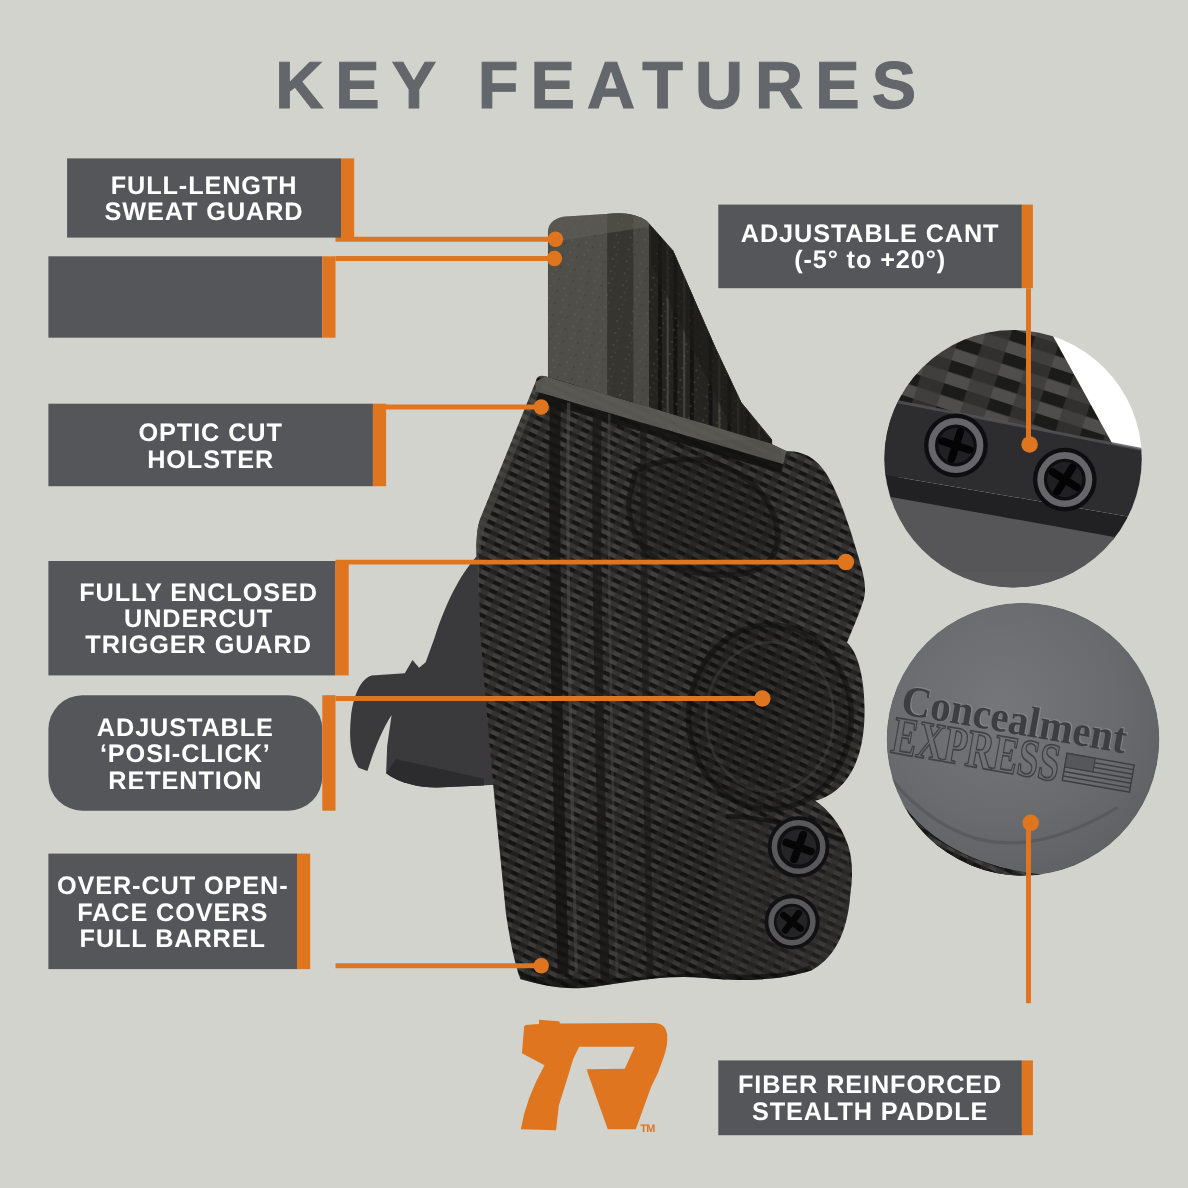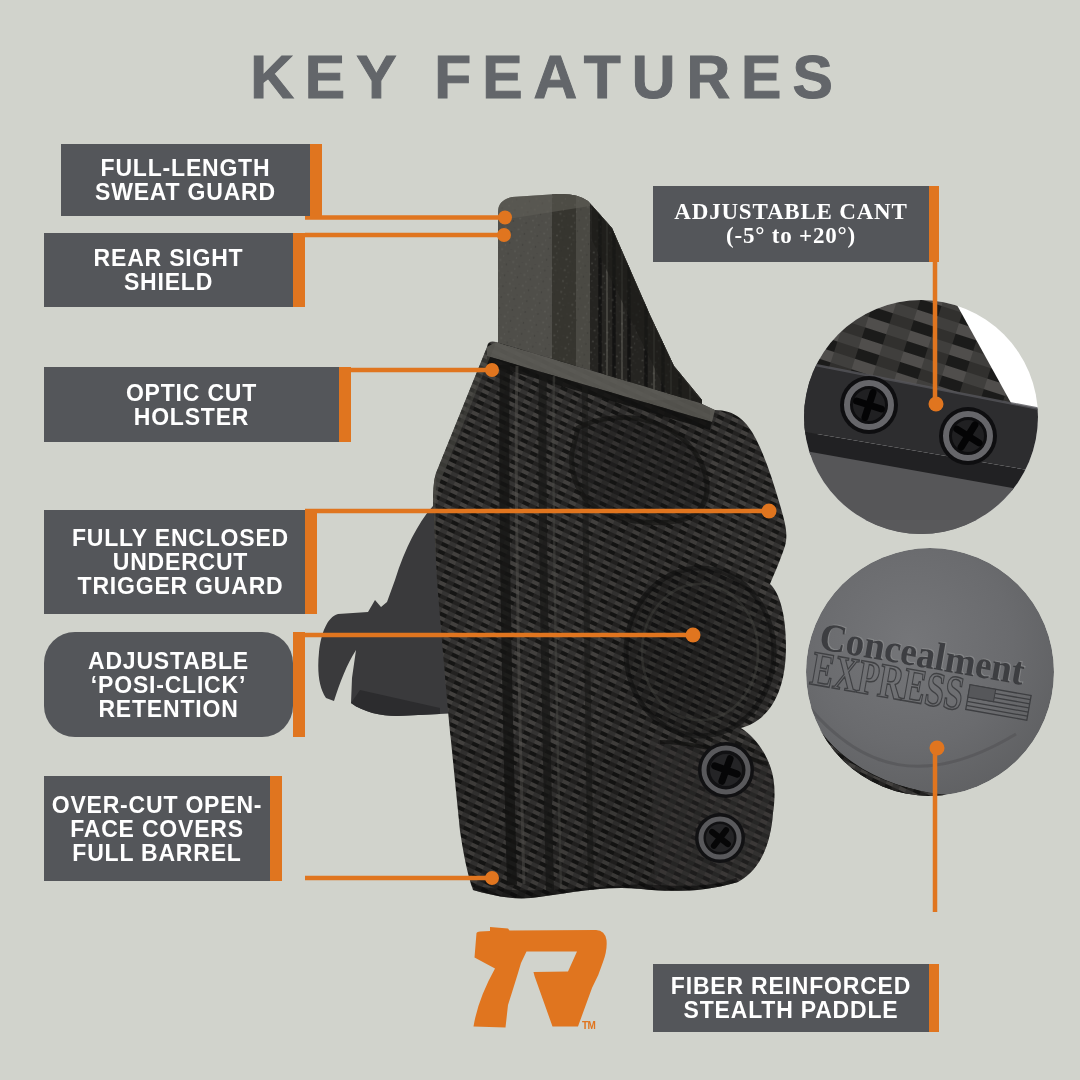--- a/index.html
+++ b/index.html
@@ -218,39 +218,38 @@
       Q516,980 508,1005 L505.5,1027.5 Z"></path>
     <text x="582" y="1029" font-size="10" font-weight="bold" letter-spacing="-0.5">TM</text>
   </g>
 </svg>
 
 <div class="box" style="left:61px;top:144px;width:249px;height:72px;">
   <div>FULL-LENGTH<br>SWEAT GUARD</div>
     <div class="bar"></div>
 </div>
 <div class="box" style="left:44px;top:233px;width:249px;height:74px;">
-  <div>REAR SIGHT<br>SHIELD</div>
     <div class="bar"></div>
 </div>
 <div class="box" style="left:44px;top:367px;width:295px;height:75px;">
   <div>OPTIC CUT<br>HOLSTER</div>
     <div class="bar"></div>
 </div>
 <div class="box" style="left:44px;top:510px;width:249px;height:104px;padding-left:12px;">
   <div>FULLY ENCLOSED<br>UNDERCUT<br>TRIGGER GUARD</div>
     <div class="bar"></div>
 </div>
 <div class="box" style="left:44px;top:632px;width:249px;height:105px;border-radius:31px;">
   <div>ADJUSTABLE<br>‘POSI-CLICK’<br>RETENTION</div>
     <div class="bar"></div>
 </div>
 <div class="box" style="left:44px;top:776px;width:226px;height:105px;">
   <div>OVER-CUT OPEN-<br>FACE COVERS<br>FULL BARREL</div>
     <div class="bar"></div>
 </div>
-<div class="box" style="left:653px;top:186px;width:276px;height:76px;font-family:Liberation Serif, serif;">
+<div class="box" style="left:653px;top:186px;width:276px;height:76px;">
   <div>ADJUSTABLE CANT<br>(-5° to +20°)</div>
     <div class="bar" style="width:10px;right:-10px;"></div>
 </div>
 <div class="box" style="left:653px;top:964px;width:276px;height:68px;">
   <div>FIBER REINFORCED<br>STEALTH PADDLE</div>
     <div class="bar" style="width:10px;right:-10px;"></div>
 </div>
 
 </body></html>

